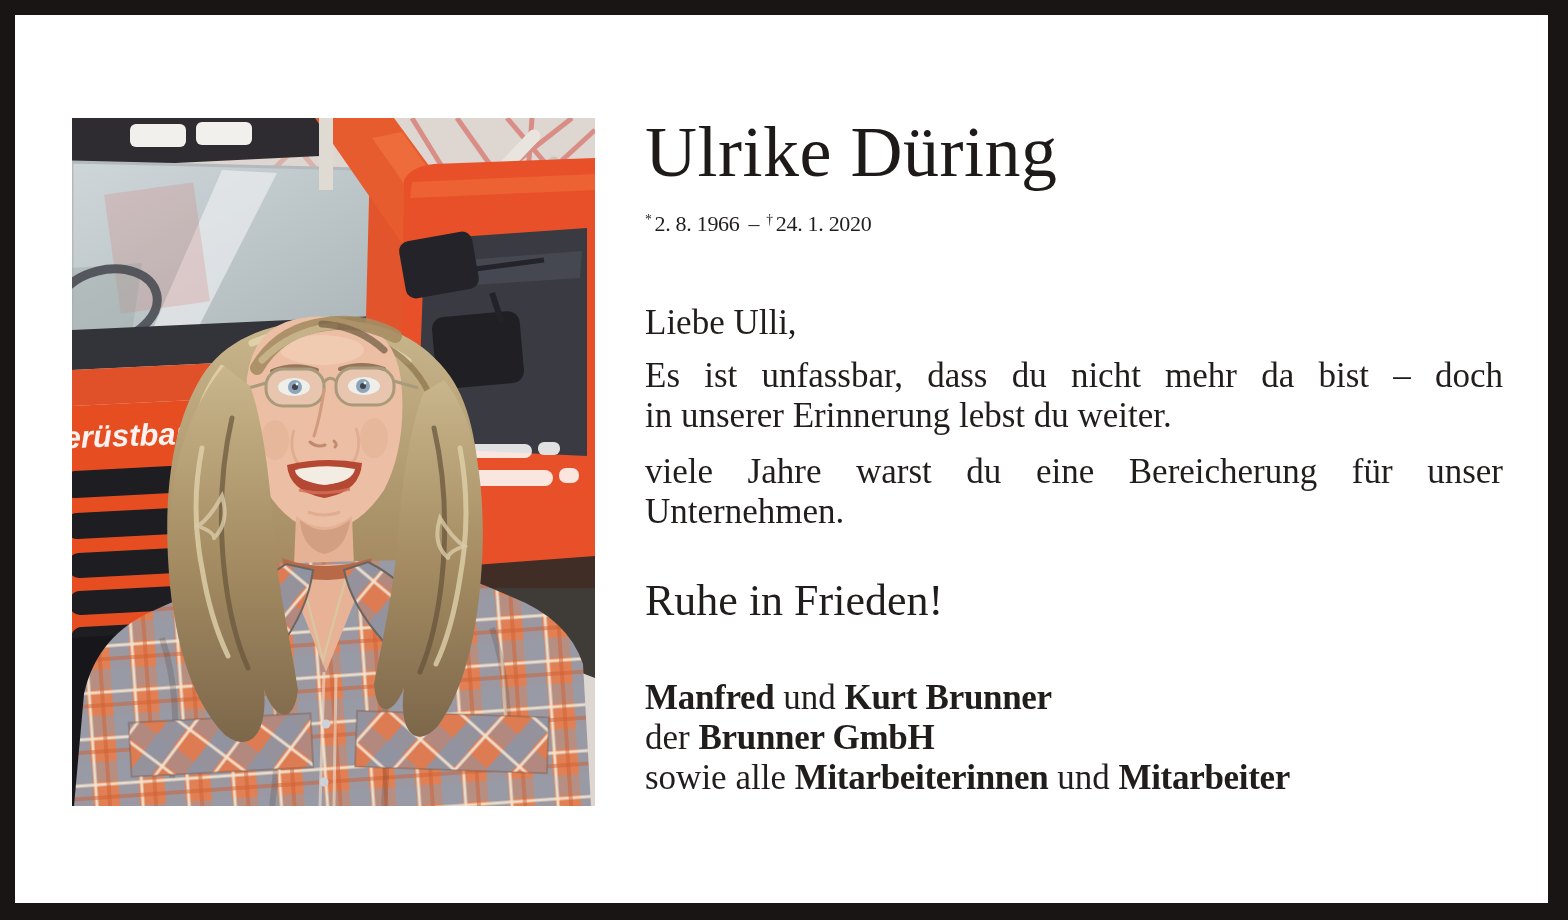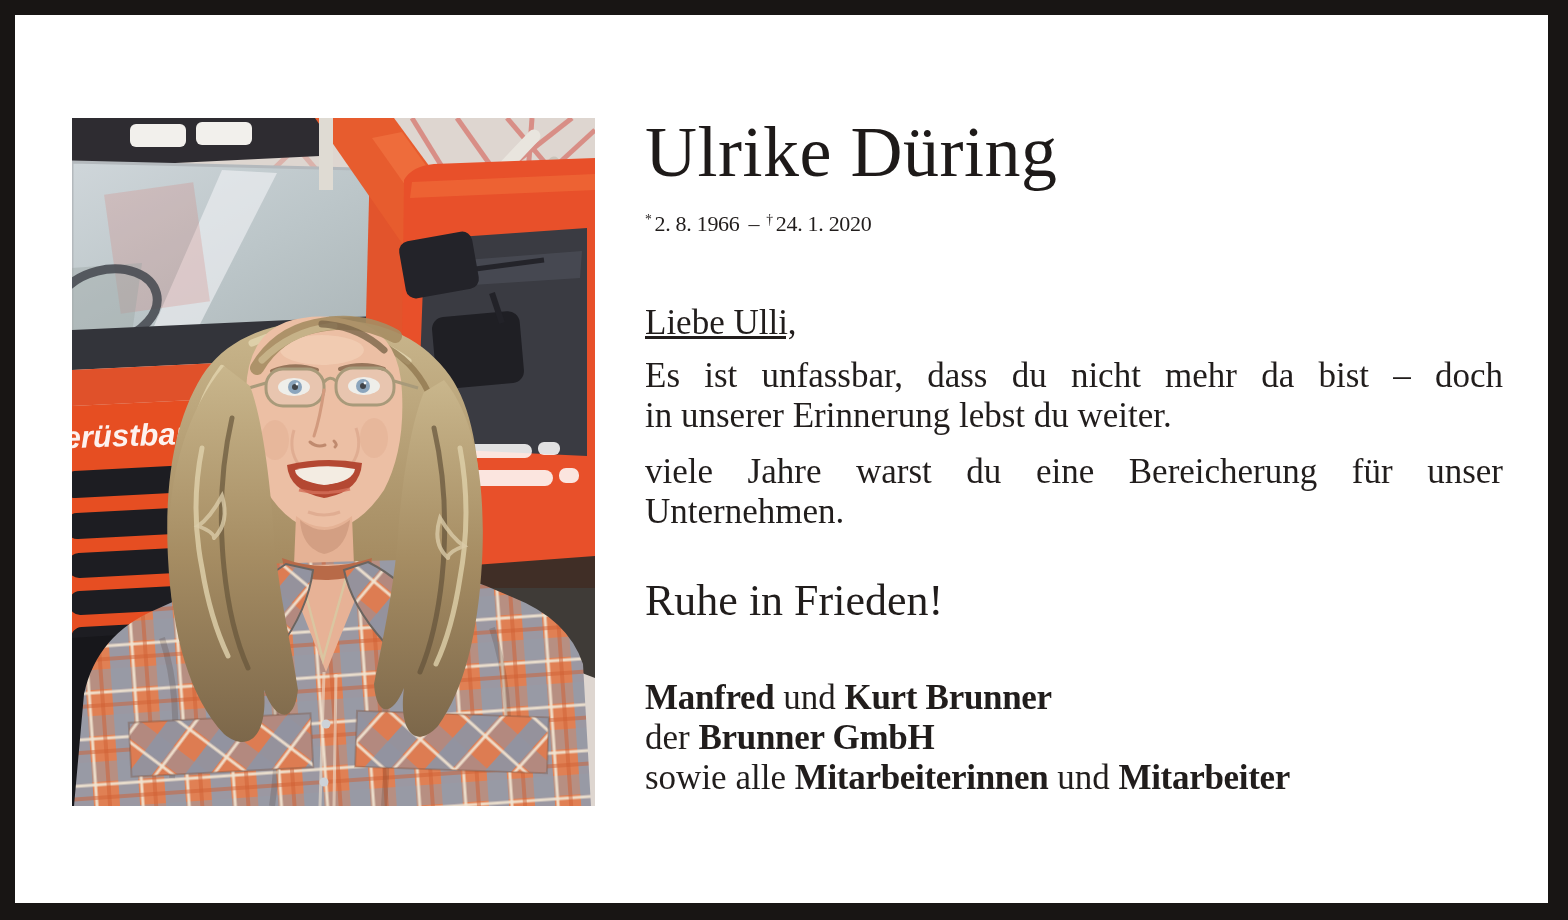--- a/index.html
+++ b/index.html
@@ -6,21 +6,21 @@
   body{background:#181514;font-family:"Liberation Serif","DejaVu Serif",serif;}
   .page{position:relative;width:1568px;height:920px;background:#181514;overflow:hidden;}
   .card{position:absolute;left:15px;top:15px;right:20px;bottom:17px;background:#ffffff;}
   .photo{position:absolute;left:72px;top:118px;width:523px;height:688px;overflow:hidden;}
   .photo svg{display:block;width:100%;height:100%;}
   .textcol{position:absolute;left:645px;top:112px;width:858px;color:#211d1c;}
   .title{margin:0;font-size:72px;line-height:80px;font-weight:400;letter-spacing:0.5px;color:#1e1a19;}
   .dates{margin-top:6px;font-size:22px;line-height:44px;font-weight:400;letter-spacing:-0.3px;}
   .dates .sym{font-size:0.62em;vertical-align:0.52em;margin-right:3px;}
   .dates .dash{margin:0 7px 0 9px;}
-  .salutation{margin:56px 0 0 0;font-size:35px;line-height:42px;text-decoration:underline;}
+  .salutation{margin:56px 0 0 0;font-size:35px;line-height:42px;}
   .para{margin:12px 0 0 0;font-size:35px;line-height:40px;}
   .para + .para{margin-top:16px;}
   .line-just{display:block;text-align:justify;text-align-last:justify;}
   .line-left{display:block;text-align:left;}
   .farewell{margin:48px 0 16px 0;font-size:44px;line-height:42px;}
   .signature{margin-top:56px;font-size:35px;line-height:40px;font-family:Liberation Serif, serif;}
   .sig-line{margin:0;}
   .sig-line strong{font-weight:700;letter-spacing:-0.3px;}
 </style>
 </head>

